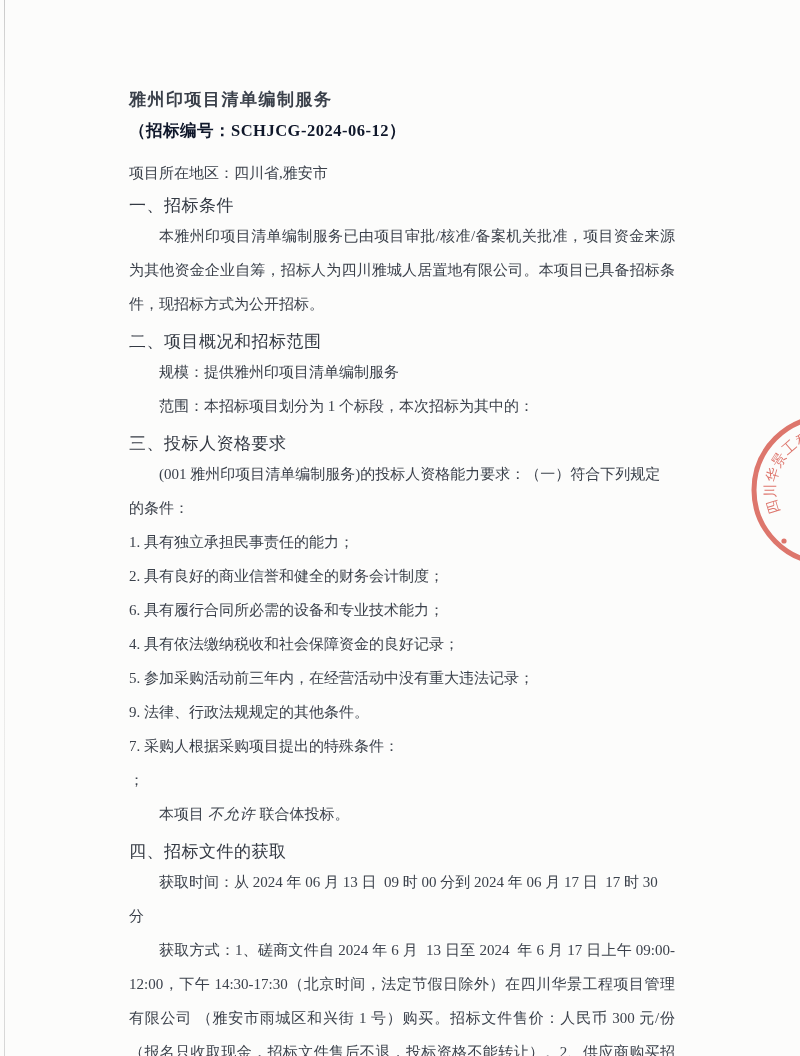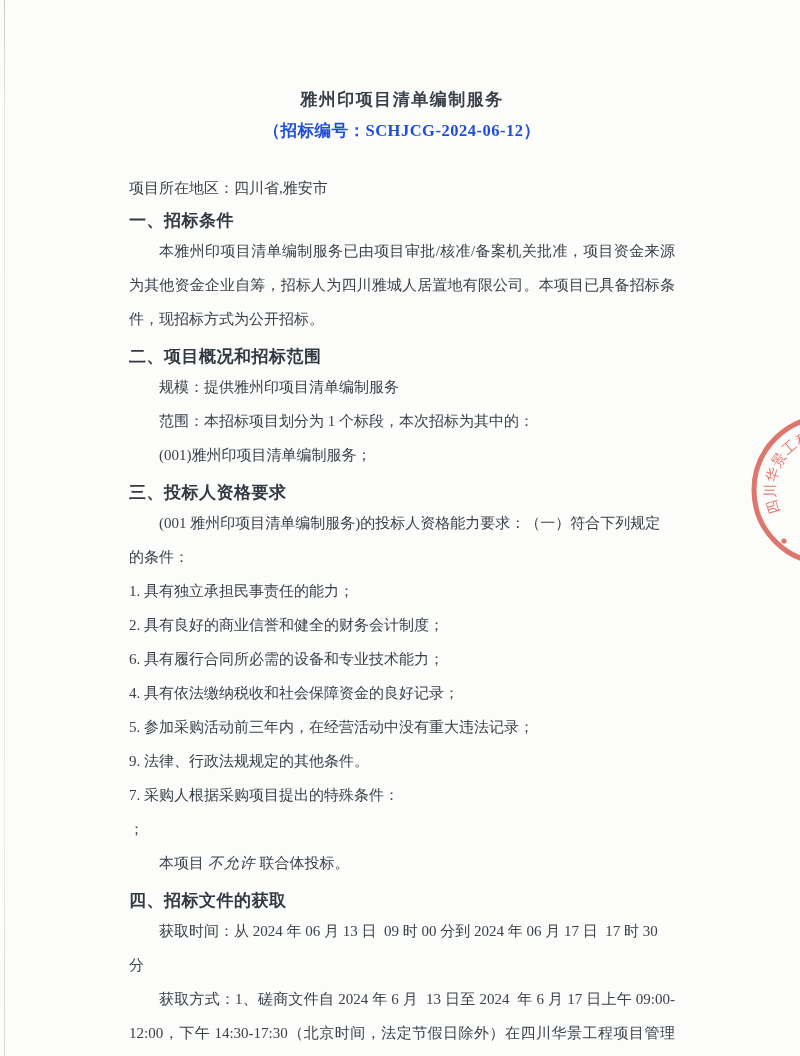--- a/index.html
+++ b/index.html
@@ -26,46 +26,45 @@
     opacity: .75;
   }
   .content {
     position: absolute;
     left: 129px;
     top: 0;
     width: 546px;
   }
   .doc-title {
     margin: 88px 0 0 0;
-    text-align: center;
+    text-align: left;
     font-size: 17px;
     font-weight: 700;
     letter-spacing: 1.5px;
     line-height: 24px;
     color: #3a404a;
   }
   .doc-subtitle {
     margin: 7px 0 0 0;
-    text-align: center;
     font-size: 16.5px;
     font-weight: 700;
     letter-spacing: .5px;
     line-height: 24px;
-    color: #1d4ed8;
+    color: #0f172a;
   }
   .location {
-    margin-top: 33px;
+    margin-top: 18px;
     font-size: 15px;
     line-height: 24px;
     white-space: pre-wrap;
   }
   .sec-heading {
     margin: 8px 0 0 0;
     font-size: 17px;
-    font-weight: 700;
+    font-weight: 400;
     line-height: 26px;
     letter-spacing: .5px;
     color: #333943;
   }
   .para {
     margin: 0;
     font-size: 15px;
     line-height: 34px;
     text-align: justify;
     text-indent: 2em;
@@ -118,21 +117,20 @@
   <div class="location">项目所在地区：四川省,雅安市</div>
 
   <div class="sec-heading">一、招标条件</div>
 
   <p class="para">本雅州印项目清单编制服务已由项目审批/核准/备案机关批准，项目资金来源为其他资金企业自筹，招标人为四川雅城人居置地有限公司。本项目已具备招标条件，现招标方式为公开招标。</p>
 
   <div class="sec-heading">二、项目概况和招标范围</div>
 
   <div class="line">规模：提供雅州印项目清单编制服务</div>
   <div class="line">范围：本招标项目划分为 1 个标段，本次招标为其中的：</div>
-  <div class="line">(001)雅州印项目清单编制服务；</div>
 
   <div class="sec-heading">三、投标人资格要求</div>
 
   <div class="line">(001 雅州印项目清单编制服务)的投标人资格能力要求：（一）符合下列规定的条件：</div>
 
   <div class="item">1. 具有独立承担民事责任的能力；</div>
   <div class="item">2. 具有良好的商业信誉和健全的财务会计制度；</div>
   <div class="item">6. 具有履行合同所必需的设备和专业技术能力；</div>
   <div class="item">4. 具有依法缴纳税收和社会保障资金的良好记录；</div>
   <div class="item">5. 参加采购活动前三年内，在经营活动中没有重大违法记录；</div>

